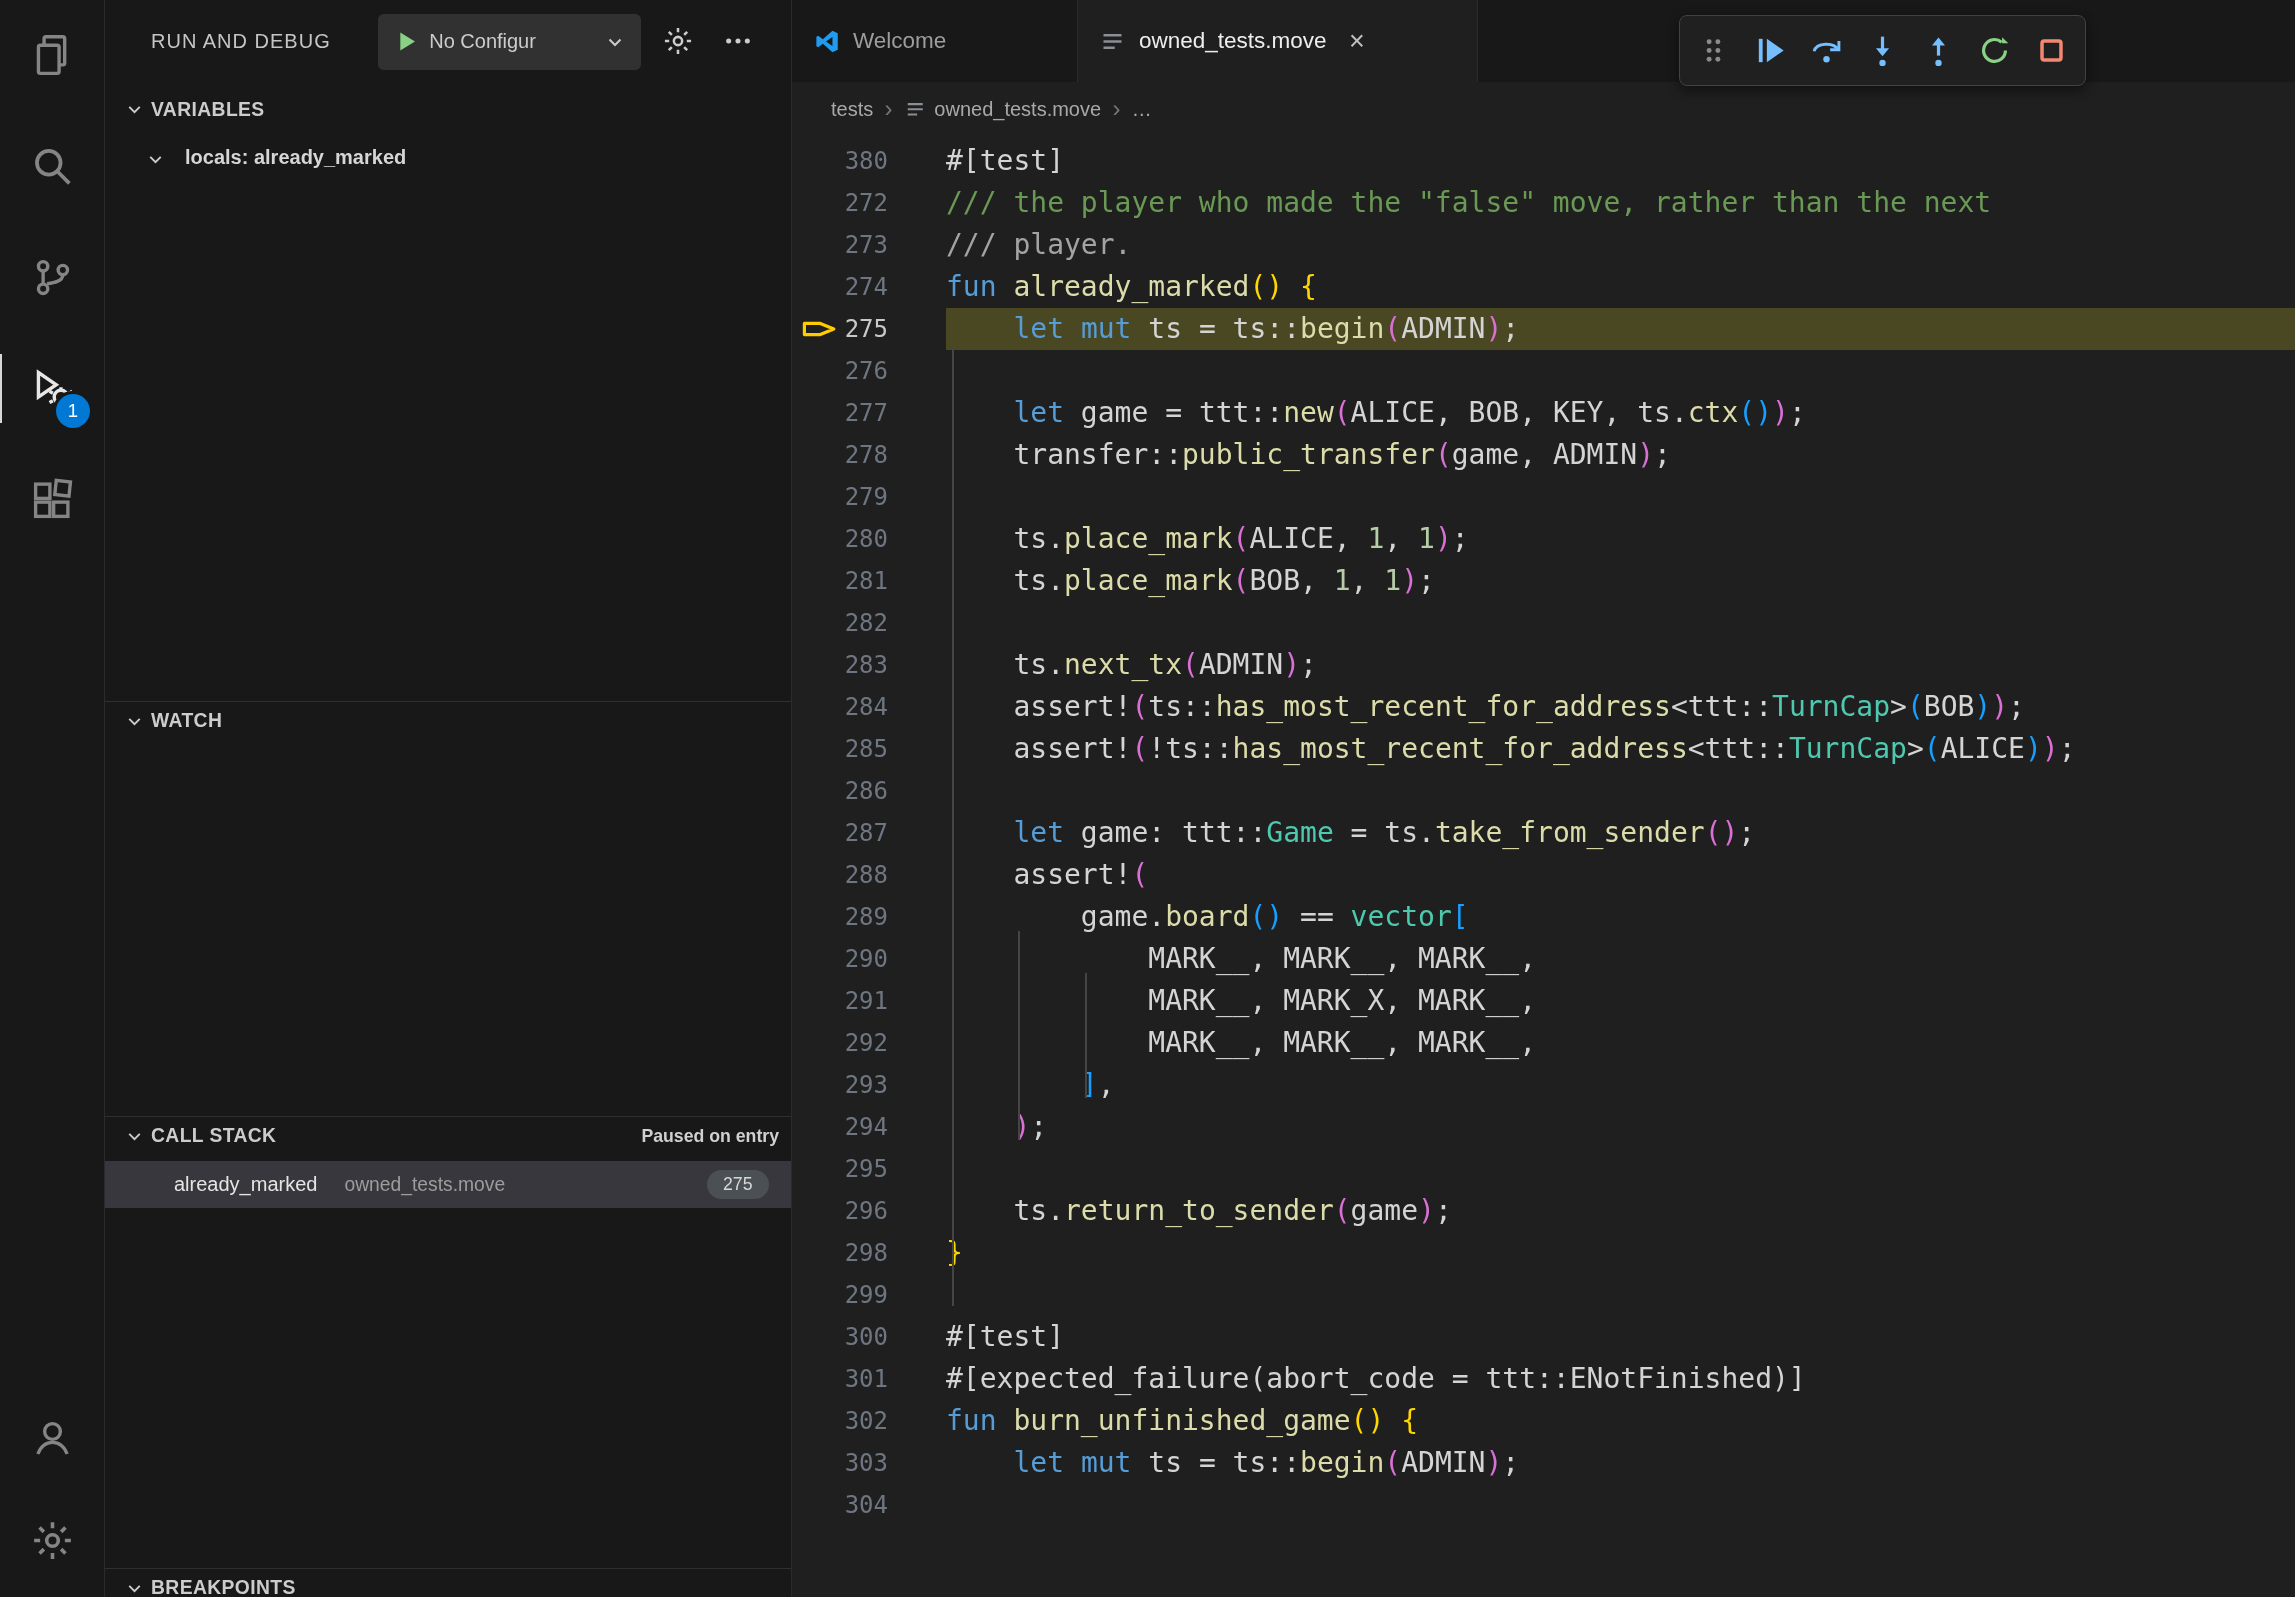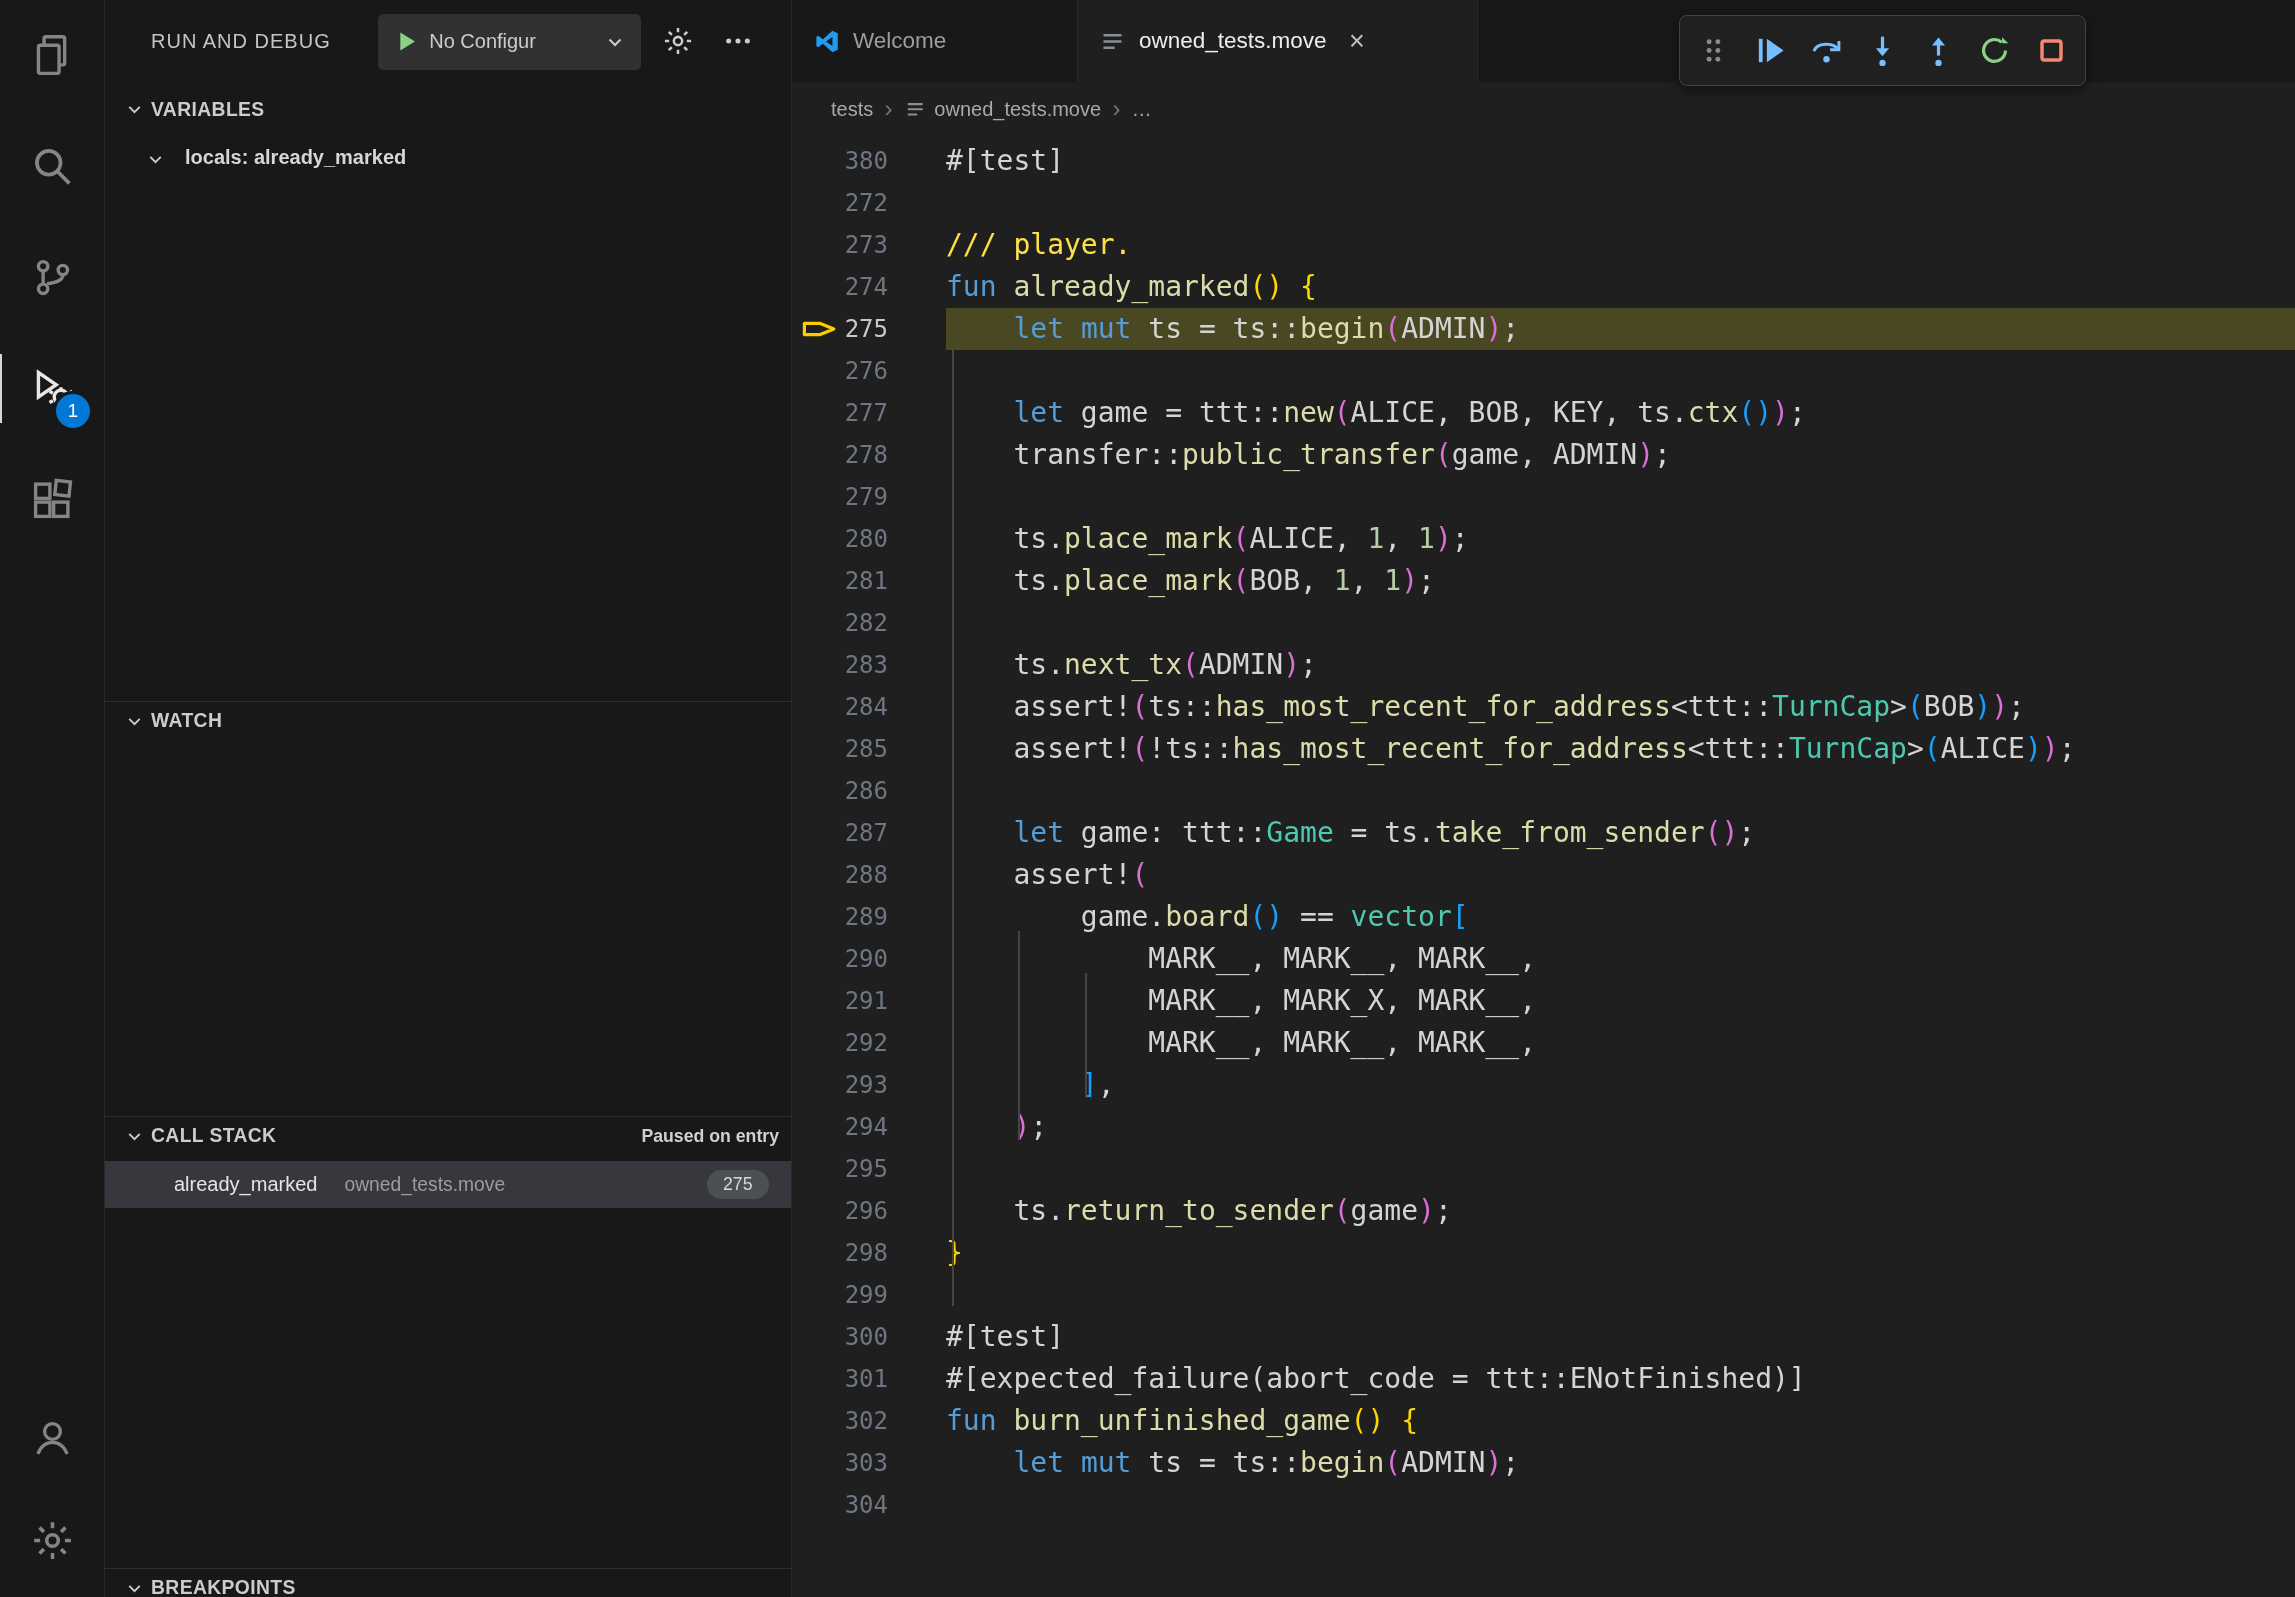--- a/index.html
+++ b/index.html
@@ -352,24 +352,25 @@
     </div>
 
     <div class="code-area">
       <div id="code-lines">
           <div class="code-line">
             <div class="gutter"><span>380</span></div>
             <div class="code-text"><span style="color: rgb(212, 212, 212);">#[test]</span></div>
           </div>
           <div class="code-line">
             <div class="gutter"><span>272</span></div>
+            <div class="code-text"><span style="color: rgb(106, 153, 85);">/// the player who made the "false" move, rather than the next</span></div>
           </div>
           <div class="code-line">
             <div class="gutter"><span>273</span></div>
-            <div class="code-text"><span style="color: #fde047;">/// player.</span></div>
+            <div class="code-text"><span style="color: #a3a3a3;">/// player.</span></div>
           </div>
           <div class="code-line">
             <div class="gutter"><span>274</span></div>
             <div class="code-text"><span style="color: rgb(86, 156, 214);">fun</span><span style="color: rgb(212, 212, 212);"> </span><span style="color: rgb(220, 220, 170);">already_marked</span><span style="color: rgb(255, 215, 0);">()</span><span style="color: rgb(212, 212, 212);"> </span><span style="color: rgb(255, 215, 0);">{</span></div>
           </div>
           <div class="code-line current">
             <div class="gutter"><svg class="step-marker" viewBox="0 0 22 16">
                 <path d="M1.5 4.5h10l8.5 3.5-8.5 3.5h-10z" fill="none" stroke="#ffcc00" stroke-width="2" stroke-linejoin="round"></path>
               </svg><span>275</span></div>
             <div class="code-text"><span style="color: rgb(212, 212, 212);">    </span><span style="color: rgb(86, 156, 214);">let</span><span style="color: rgb(212, 212, 212);"> </span><span style="color: rgb(86, 156, 214);">mut</span><span style="color: rgb(212, 212, 212);"> ts = ts::</span><span style="color: rgb(220, 220, 170);">begin</span><span style="color: rgb(218, 112, 214);">(</span><span style="color: rgb(212, 212, 212);">ADMIN</span><span style="color: rgb(218, 112, 214);">)</span><span style="color: rgb(212, 212, 212);">;</span></div>

